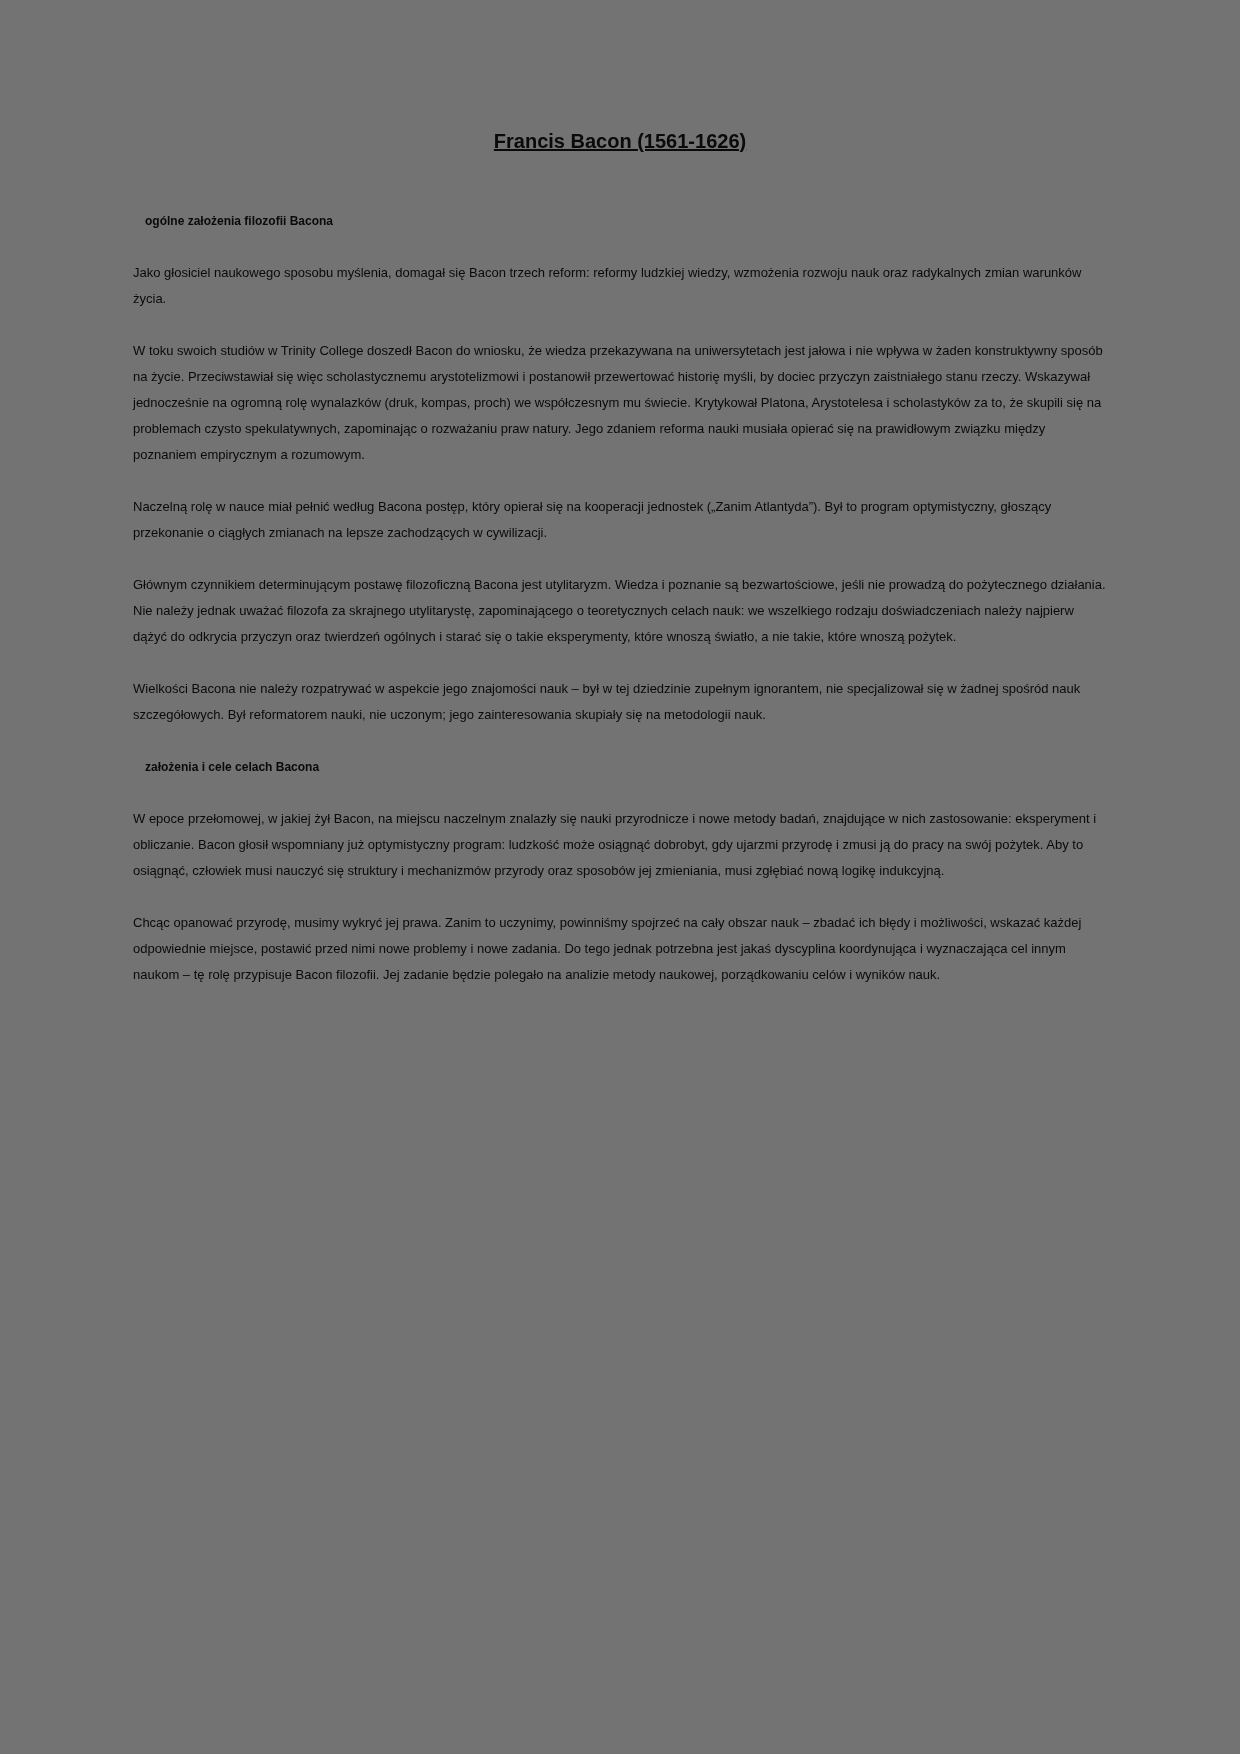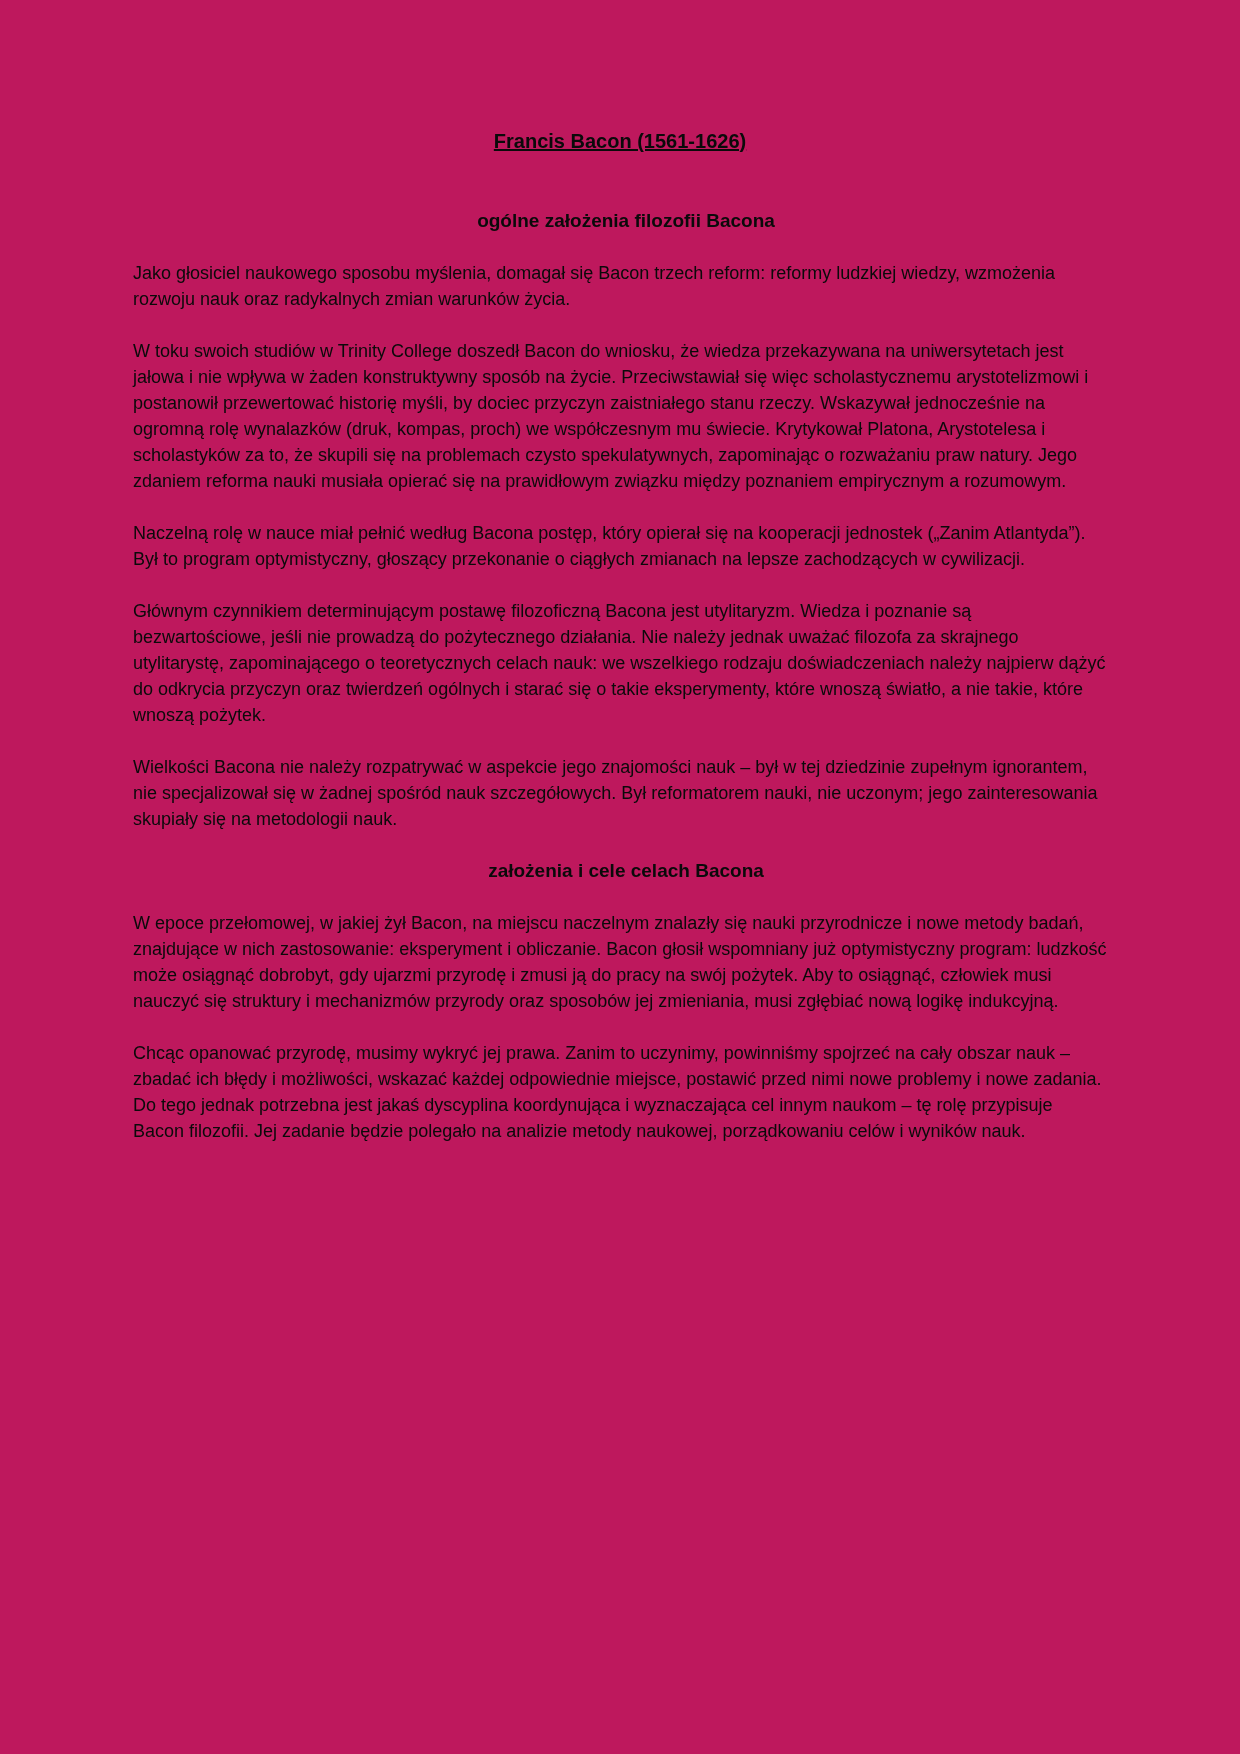--- a/index.html
+++ b/index.html
@@ -5,44 +5,43 @@
   html, body {
     margin: 0;
     padding: 0;
     background: #ffffff;
   }
   .page {
     position: relative;
     width: 1240px;
     height: 1754px;
     margin: 0 auto;
-    background: #be185d;
+    background: #737373;
     font-family: "Liberation Sans", "DejaVu Sans", sans-serif;
     color: #0a0a0a;
     box-sizing: border-box;
     padding: 128px 133px 0 133px;
     overflow: hidden;
   }
   .doc-title {
     text-align: center;
     font-weight: bold;
     font-size: 20px;
     line-height: 26px;
     text-decoration: underline;
     margin: 0 0 54px 0;
   }
   .section-heading {
     font-weight: bold;
-    font-size: 19px;
+    font-size: 12px;
     line-height: 26px;
     margin: 26px 0 26px 12px;
-    text-align: center;
   }
   .paragraph {
-    font-size: 18px;
+    font-size: 13px;
     line-height: 26px;
     margin: 0 0 26px 0;
     text-align: left;
     letter-spacing: 0;
   }
 </style>
 </head>
 <body>
 
 <div class="page">

